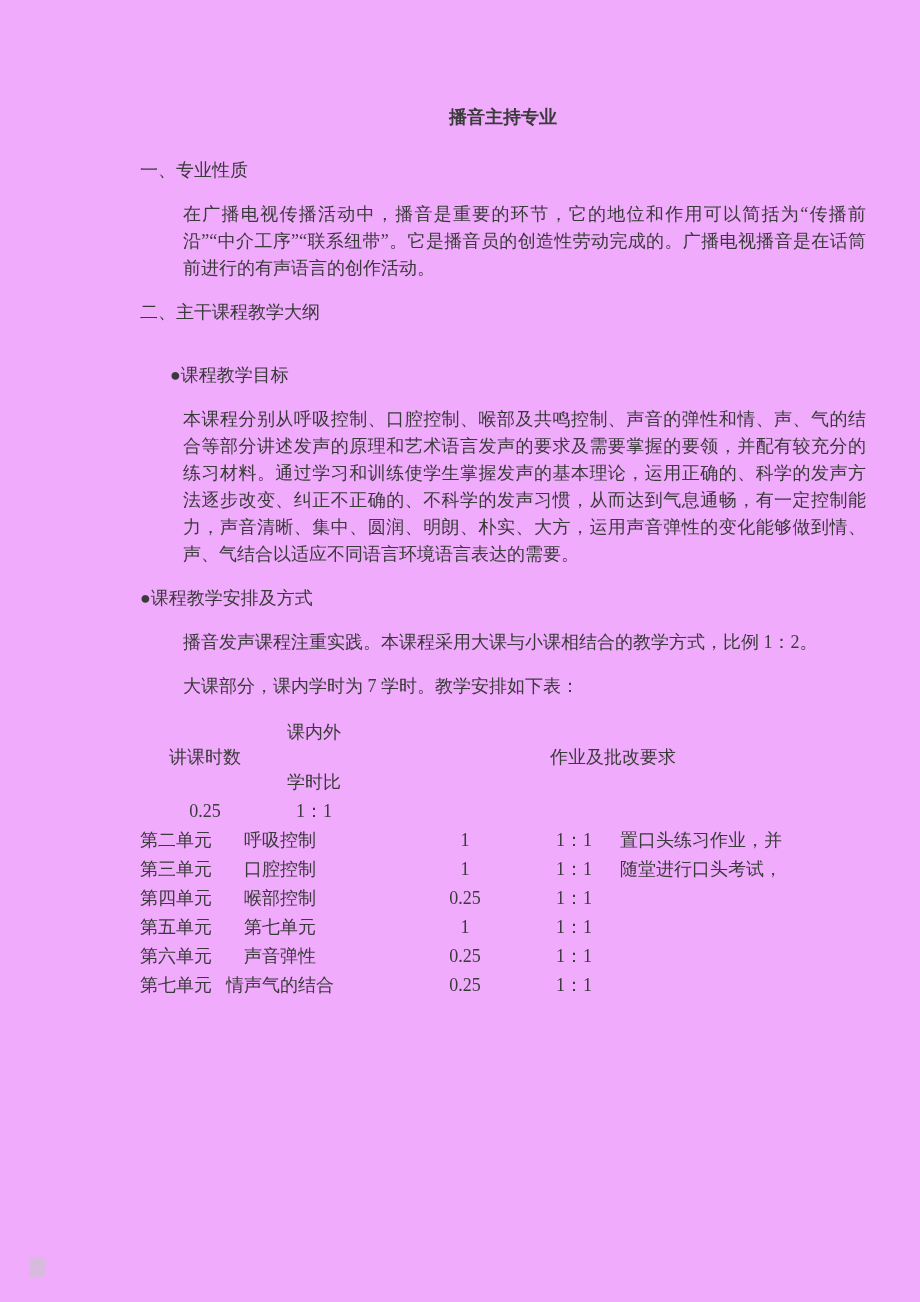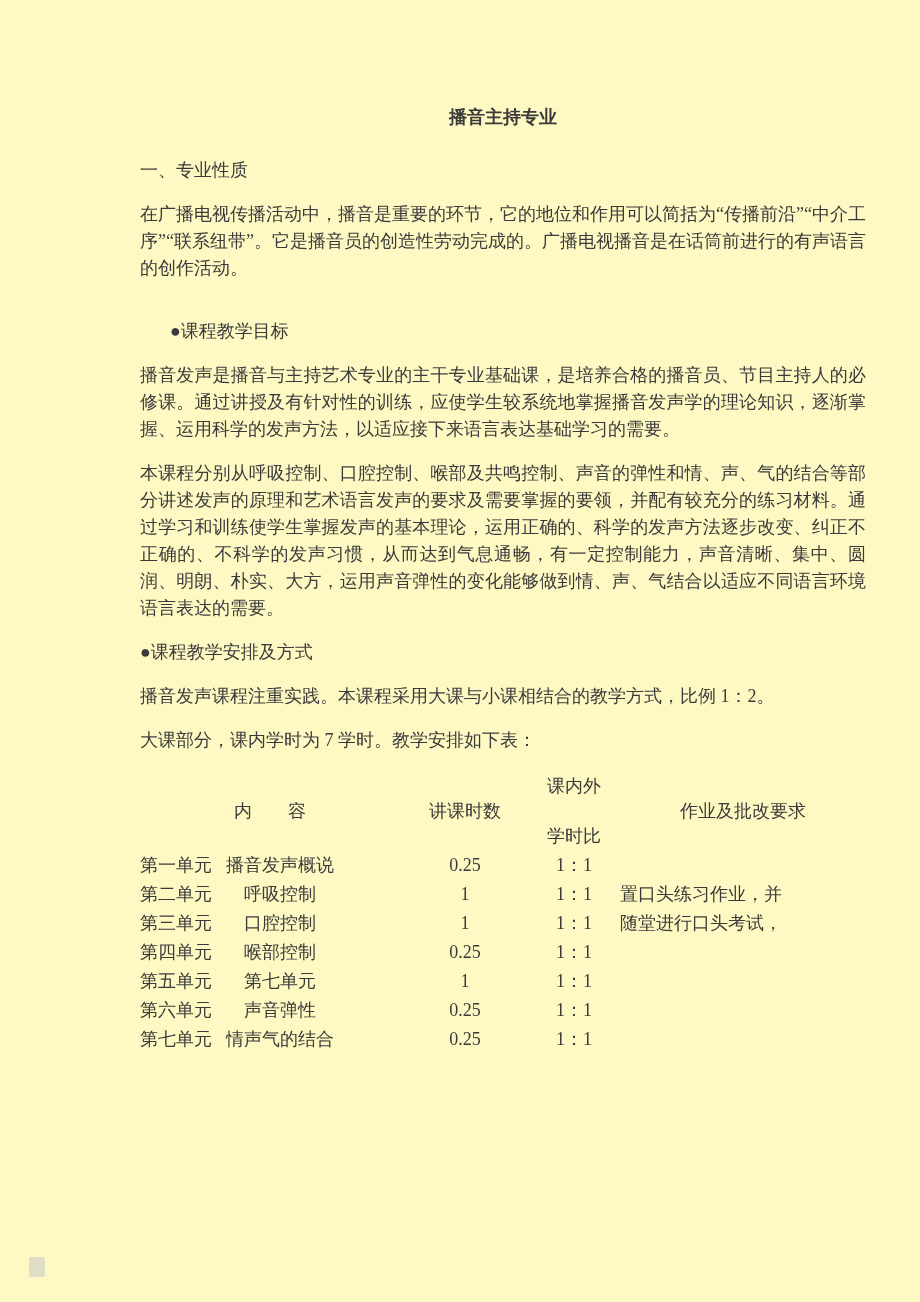--- a/index.html
+++ b/index.html
@@ -6,37 +6,37 @@
   html, body { background: #ffffff; }
   body {
     width: 920px;
     font-family: "Liberation Serif", "DejaVu Serif", serif;
     color: #3a3a3a;
   }
   .page {
     position: relative;
     width: 920px;
     height: 1302px;
-    background: #fef9c3;
+    background: #f0abfc;
     padding: 104px 54px 0 140px;
     overflow: hidden;
   }
   .doc-title {
     font-size: 18px;
     font-weight: bold;
     text-align: center;
     line-height: 27px;
     margin-bottom: 26px;
   }
   .heading, .para {
     font-size: 18px;
     line-height: 27px;
     margin-bottom: 17px;
   }
-  .para { text-align: justify; }
+  .para { text-align: justify; margin-left: 43px; }
   .indent { padding-left: 30px; margin-top: 36px; }
 
   .course-table {
     margin-top: 6px;
     font-size: 18px;
   }
   .t-row { display: flex; }
   .c1 { width: 260px; }
   .c2 { width: 130px; text-align: center; }
   .c3 { width: 88px;  text-align: center; }
@@ -80,51 +80,46 @@
 
 <div class="page">
 
   <h1 class="doc-title">播音主持专业</h1>
 
   <p class="heading">一、专业性质</p>
 
   <p class="para">在广播电视传播活动中，播音是重要的环节，它的地位和作用可以简括为“传播前沿”“中介工序”“联系纽带”。它是播音员的创造性劳动完成的。广播电视播音是在话筒前进行的有声语言的创作活动。</p>
 
 
+  <p class="heading">二、主干课程教学大纲</p>
 
 
   <p class="heading indent">●课程教学目标</p>
 
-  <p class="para">播音发声是播音与主持艺术专业的主干专业基础课，是培养合格的播音员、节目主持人的必修课。通过讲授及有针对性的训练，应使学生较系统地掌握播音发声学的理论知识，逐渐掌握、运用科学的发声方法，以适应接下来语言表达基础学习的需要。</p>
 
   <p class="para">本课程分别从呼吸控制、口腔控制、喉部及共鸣控制、声音的弹性和情、声、气的结合等部分讲述发声的原理和艺术语言发声的要求及需要掌握的要领，并配有较充分的练习材料。通过学习和训练使学生掌握发声的基本理论，运用正确的、科学的发声方法逐步改变、纠正不正确的、不科学的发声习惯，从而达到气息通畅，有一定控制能力，声音清晰、集中、圆润、明朗、朴实、大方，运用声音弹性的变化能够做到情、声、气结合以适应不同语言环境语言表达的需要。</p>
 
   <p class="heading">●课程教学安排及方式</p>
 
   <p class="para">播音发声课程注重实践。本课程采用大课与小课相结合的教学方式，比例 1：2。</p>
 
   <p class="para">大课部分，课内学时为 7 学时。教学安排如下表：</p>
 
   <div class="course-table">
 
     <div class="t-row t-header">
-      <div class="c1 h-center">内　　容</div>
       <div class="c2">讲课时数</div>
       <div class="c3 h-ratio">
         <span>课内外</span>
         <span>学时比</span>
       </div>
       <div class="c4 h-center">作业及批改要求</div>
     </div>
 
     <div class="t-row t-data">
-      <div class="c1 row-c1">
-        <span class="unit">第一单元</span>
-        <span class="content">播音发声概说</span>
-      </div>
       <div class="c2">0.25</div>
       <div class="c3">1：1</div>
     </div>
 
     <div class="t-row t-data">
       <div class="c1 row-c1">
         <span class="unit">第二单元</span>
         <span class="content">呼吸控制</span>
       </div>
       <div class="c2">1</div>

